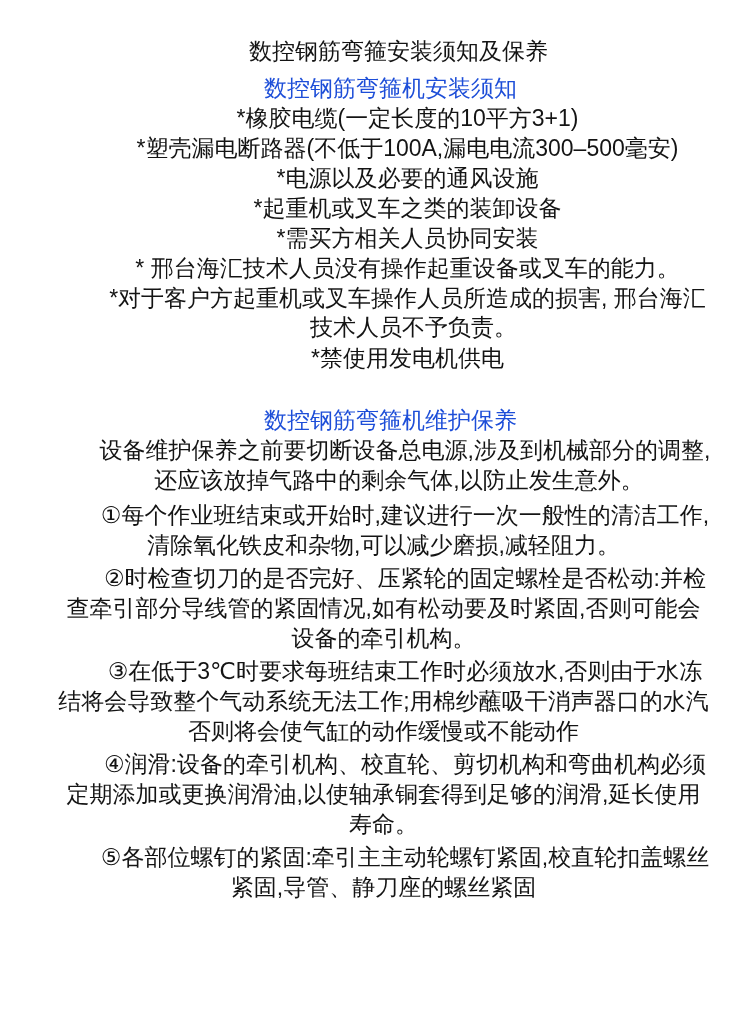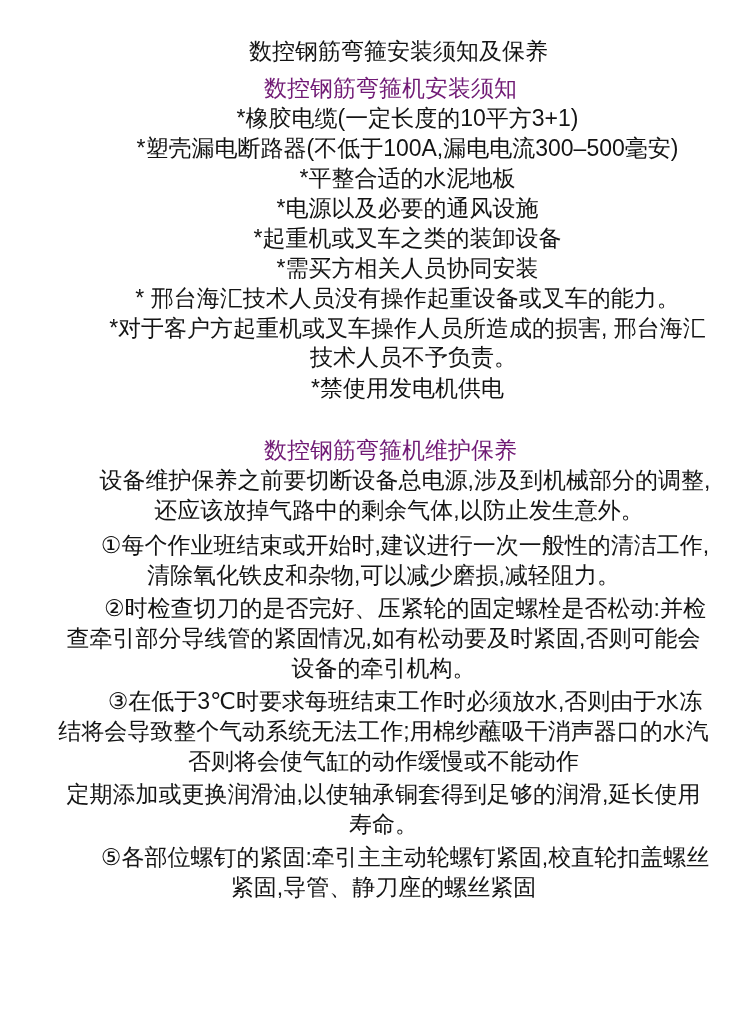--- a/index.html
+++ b/index.html
@@ -14,21 +14,21 @@
     color: #141414;
     font-weight: 500;
   }
   .doc { padding: 36px 28px 0 45px; }
 
   .line { white-space: nowrap; text-align: center; }
 
   .title { margin-left: 30px; }
 
   .h-red {
-    color: #701a75;
+    color: #1d4ed8;
     margin-left: 14px;
   }
   .h-install { margin-top: 7px; }
   .h-maint   { margin-top: 32px; }
   .h-routine { margin-top: 40px; }
 
   .install-list { margin-left: 48px; }
   .install-list .cont { padding-left: 12px; font-family: Liberation Serif, serif; }
 
   .maint-para { margin-left: 31px; }
@@ -43,21 +43,20 @@
 
 <div class="doc">
 
   <div class="line title">数控钢筋弯箍安装须知及保养</div>
 
   <div class="line h-red h-install">数控钢筋弯箍机安装须知</div>
 
   <div class="install-list">
     <div class="line">*橡胶电缆(一定长度的10平方3+1)</div>
     <div class="line">*塑壳漏电断路器(不低于100A,漏电电流300–500毫安)</div>
-    <div class="line">*平整合适的水泥地板</div>
     <div class="line">*电源以及必要的通风设施</div>
     <div class="line">*起重机或叉车之类的装卸设备</div>
     <div class="line">*需买方相关人员协同安装</div>
     <div class="line">* 邢台海汇技术人员没有操作起重设备或叉车的能力。</div>
     <div class="line">*对于客户方起重机或叉车操作人员所造成的损害, 邢台海汇</div>
     <div class="line cont">技术人员不予负责。</div>
     <div class="line">*禁使用发电机供电</div>
   </div>
 
   <div class="line h-red h-maint">数控钢筋弯箍机维护保养</div>
@@ -77,20 +76,21 @@
       <span class="line first" style="display:block">②时检查切刀的是否完好、压紧轮的固定螺栓是否松动:并检</span>
       <span class="line" style="display:block">查牵引部分导线管的紧固情况,如有松动要及时紧固,否则可能会</span>
       <span class="line" style="display:block">设备的牵引机构。</span>
     </p>
     <p>
       <span class="line first" style="display:block">③在低于3℃时要求每班结束工作时必须放水,否则由于水冻</span>
       <span class="line" style="display:block">结将会导致整个气动系统无法工作;用棉纱蘸吸干消声器口的水汽</span>
       <span class="line" style="display:block">否则将会使气缸的动作缓慢或不能动作</span>
     </p>
     <p>
+      <span class="line first" style="display:block">④润滑:设备的牵引机构、校直轮、剪切机构和弯曲机构必须</span>
       <span class="line" style="display:block">定期添加或更换润滑油,以使轴承铜套得到足够的润滑,延长使用</span>
       <span class="line" style="display:block">寿命。</span>
     </p>
     <p>
       <span class="line first" style="display:block">⑤各部位螺钉的紧固:牵引主主动轮螺钉紧固,校直轮扣盖螺丝</span>
       <span class="line" style="display:block">紧固,导管、静刀座的螺丝紧固</span>
     </p>
   </div>
 
 </div>

